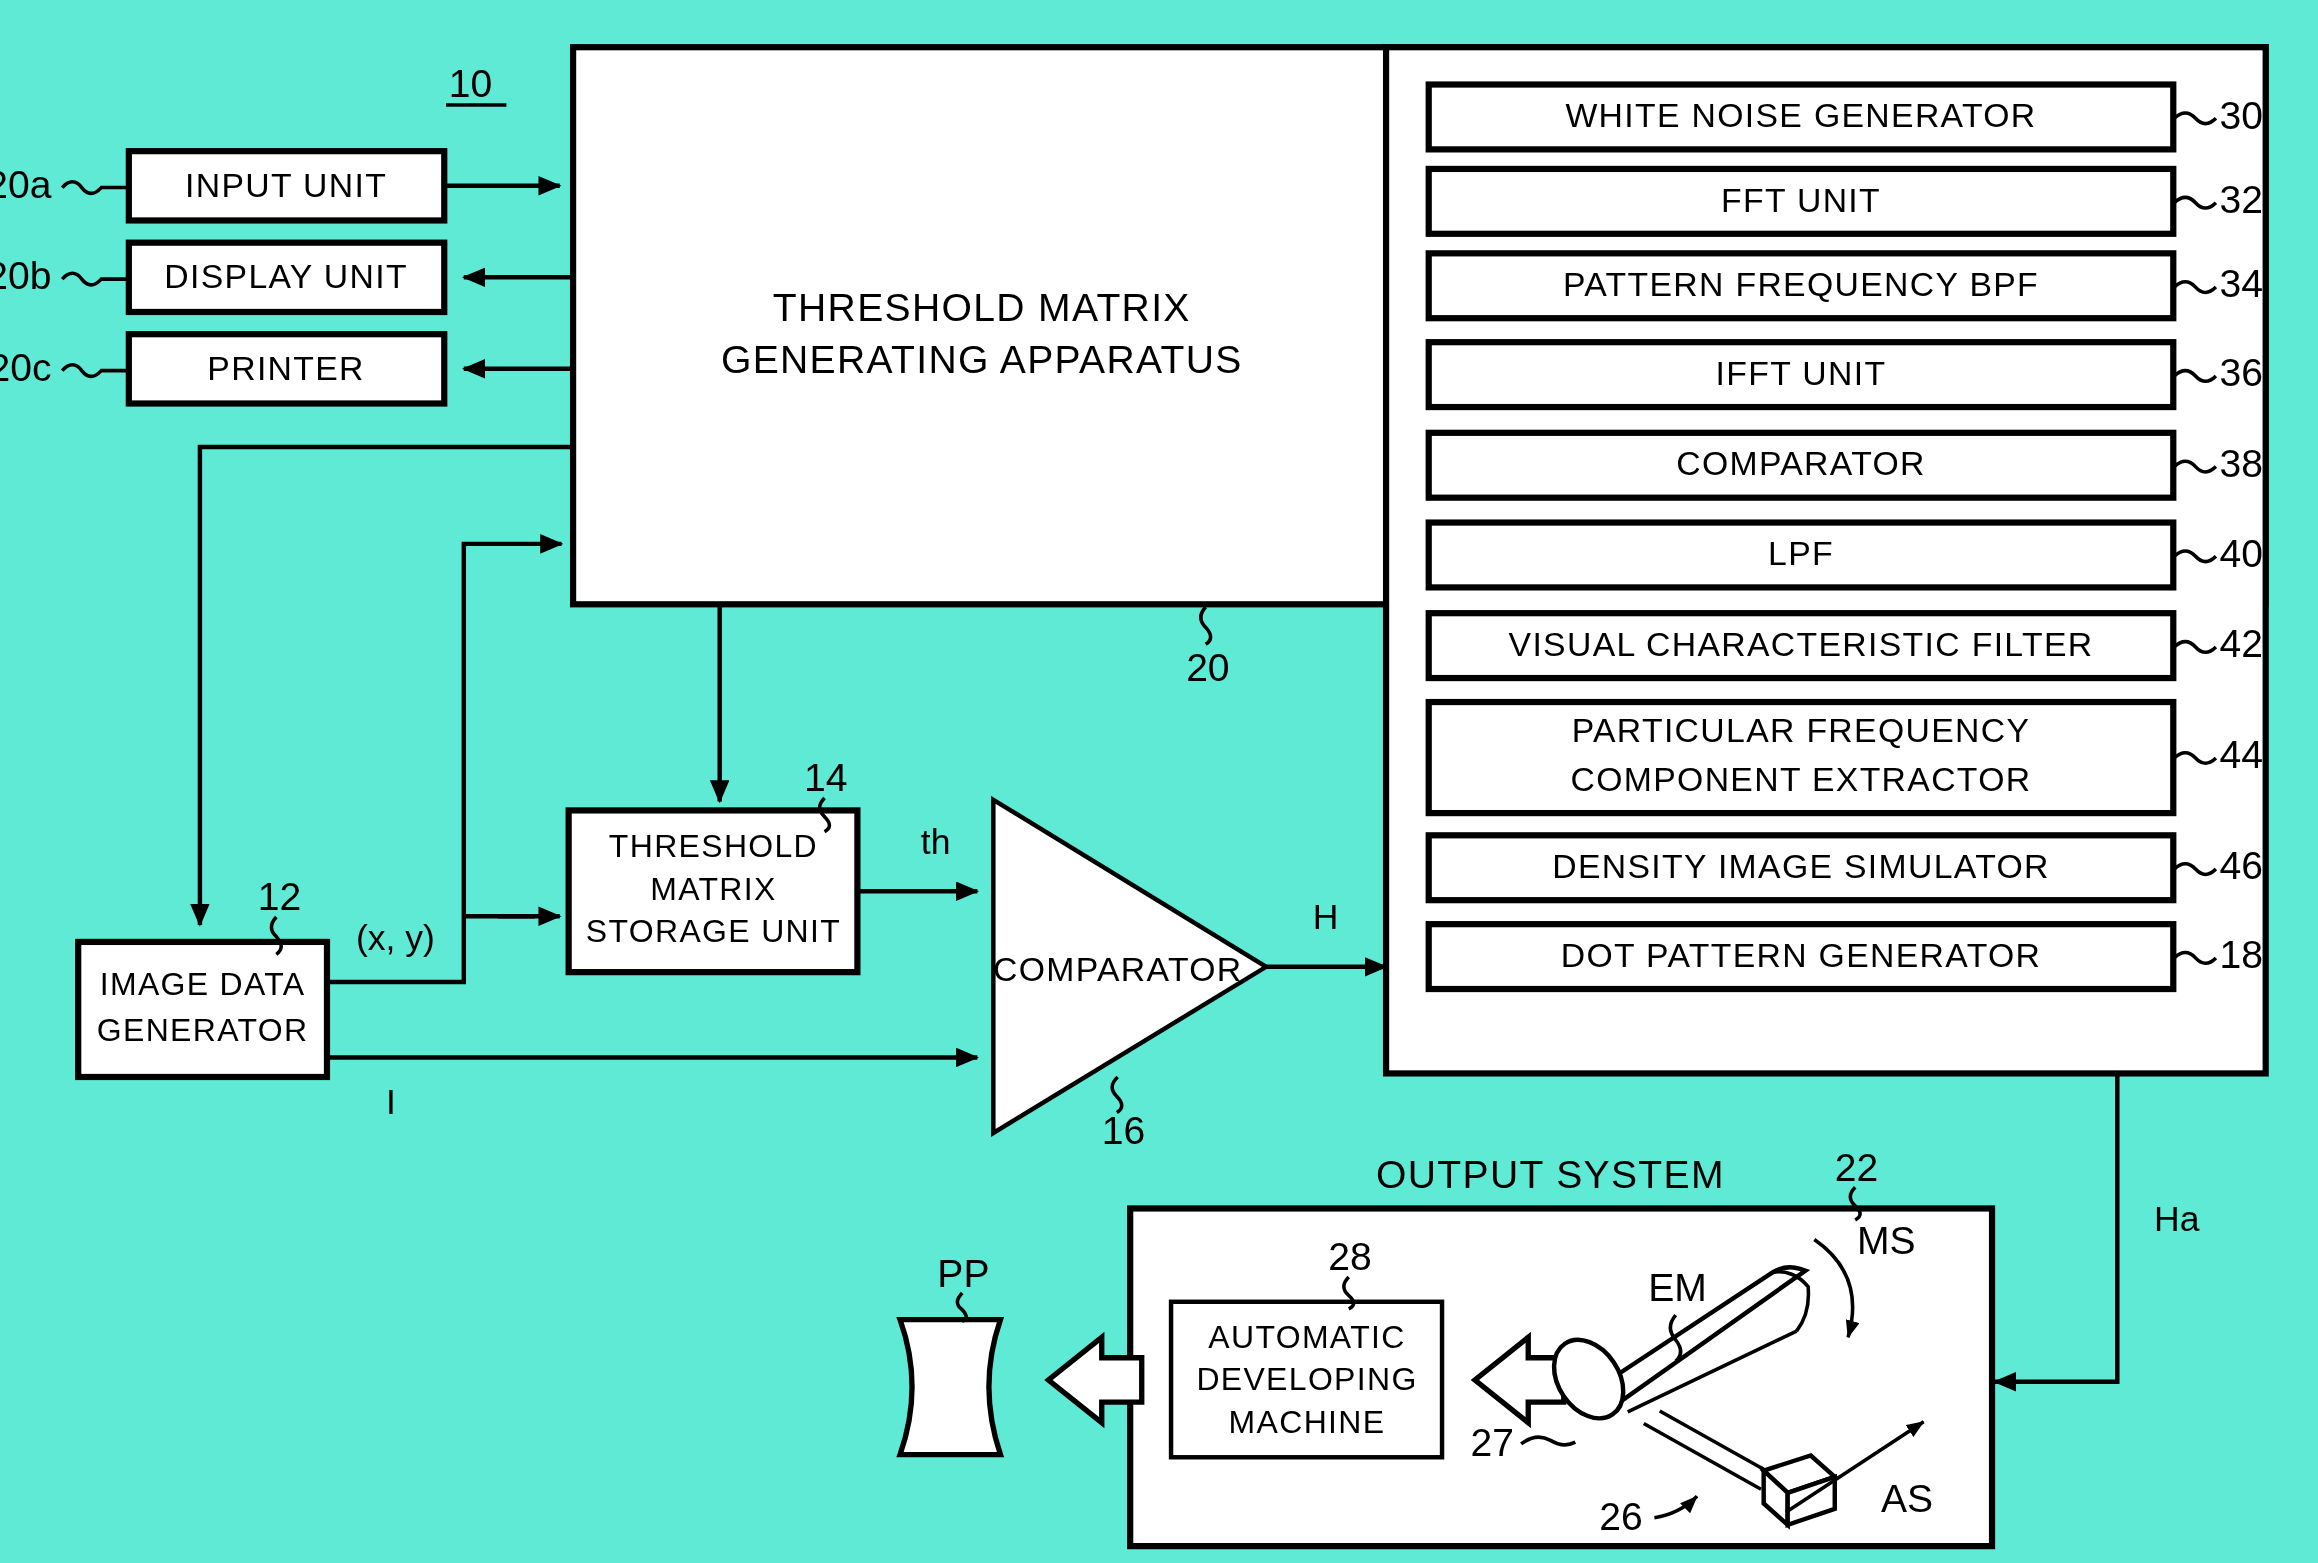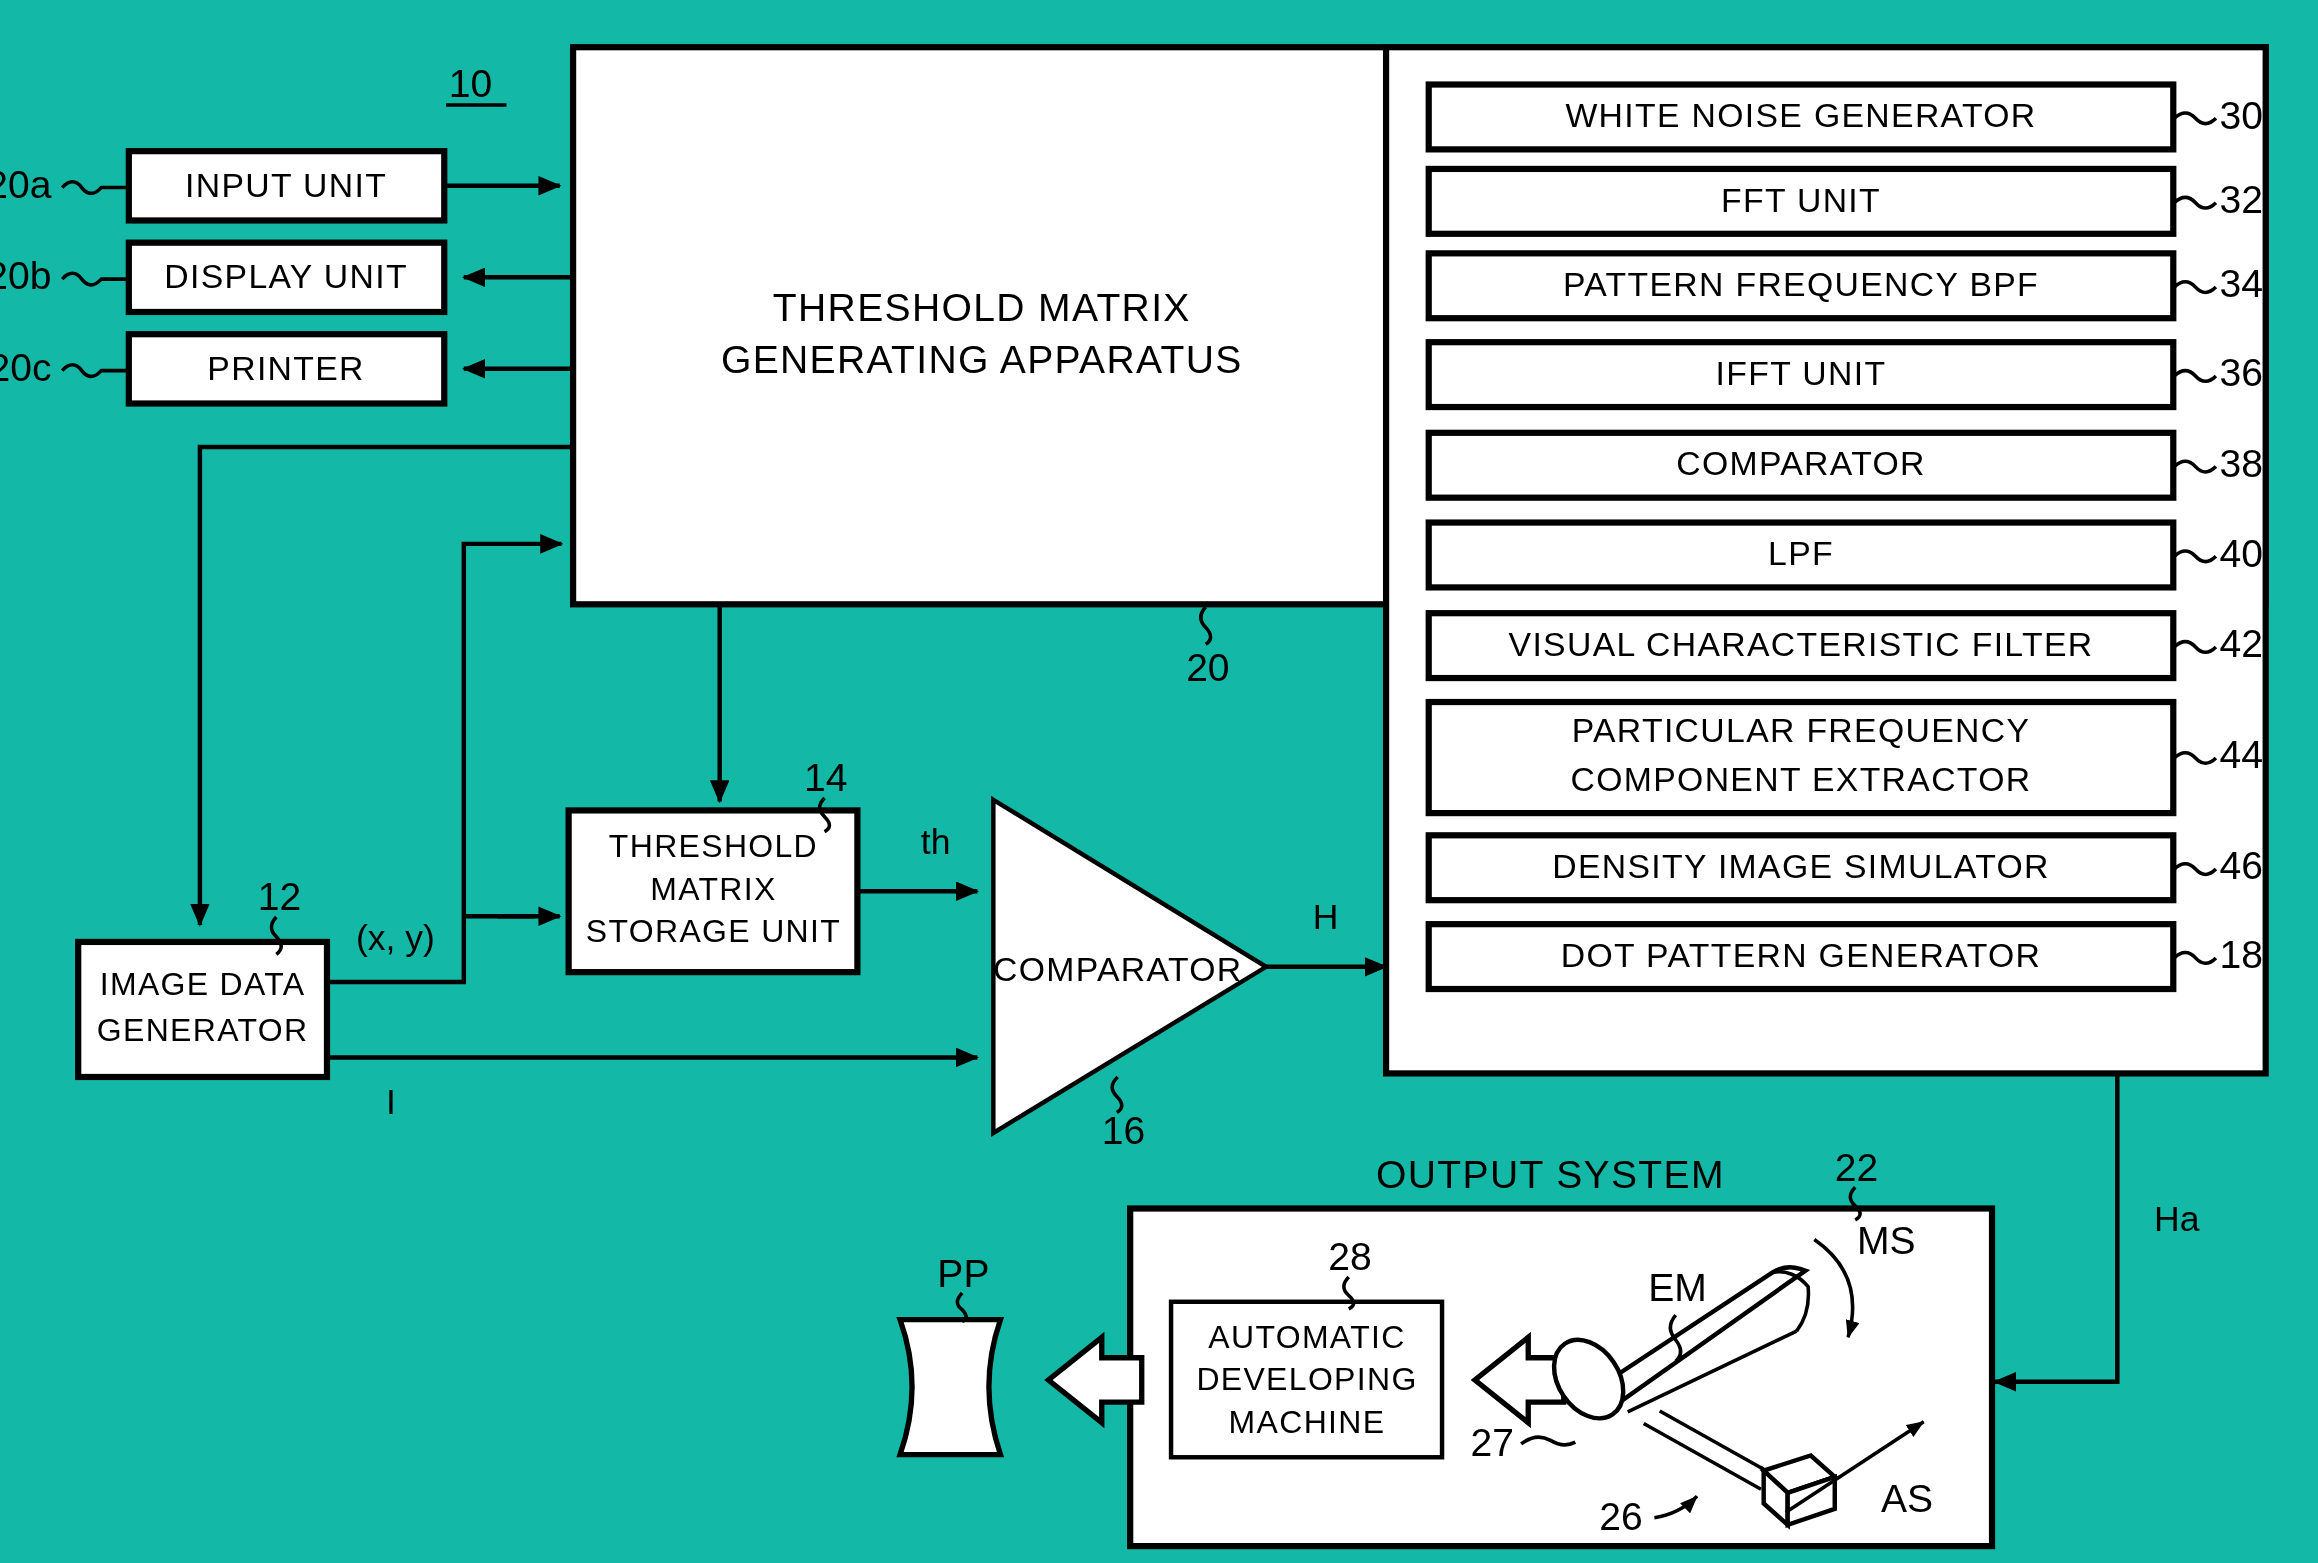--- a/index.html
+++ b/index.html
@@ -1,19 +1,19 @@
 <!DOCTYPE html>
 <html style="font-size:14.2px"><head>
 <meta charset="utf-8">
 <title>Threshold Matrix Generating Apparatus Block Diagram</title>
 <style>
   html,body{margin:0;padding:0;background:#ffffff;}
   body{width:2319px;height:1564px;overflow:hidden;
        font-family:"Liberation Sans","DejaVu Sans",sans-serif;}
-  #fig{position:relative;width:2319px;height:1564px;background:#14b8a6;}
+  #fig{position:relative;width:2319px;height:1564px;background:#5eead4;}
   svg{display:block;}
   text{font-family:"Liberation Sans","DejaVu Sans",sans-serif;fill:#000;
        letter-spacing:1.5px;}
   .boxlabel{font-size:38px;text-anchor:middle;dominant-baseline:middle;}
   .boxlabel-sm{font-size:36px;text-anchor:middle;dominant-baseline:middle;}
   .reftxt{font-size:44px;text-anchor:start;dominant-baseline:middle;letter-spacing:0;}
   .reftxt-r{font-size:44px;text-anchor:end;dominant-baseline:middle;letter-spacing:0;}
   .sig{font-size:40px;text-anchor:middle;dominant-baseline:middle;letter-spacing:0;}
   .title{font-size:44px;text-anchor:middle;dominant-baseline:middle;}
   .bx{fill:#ffffff;stroke:#000;stroke-width:7;}

